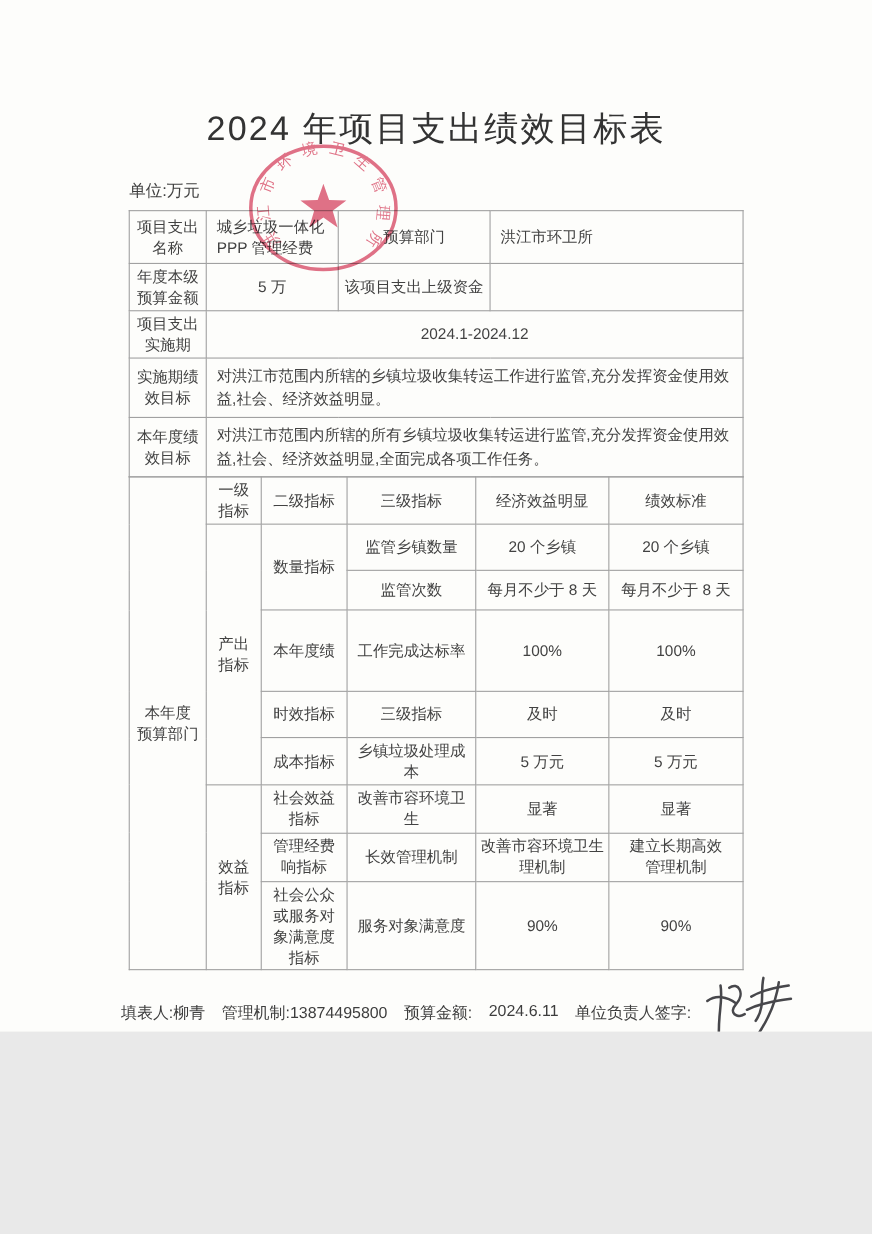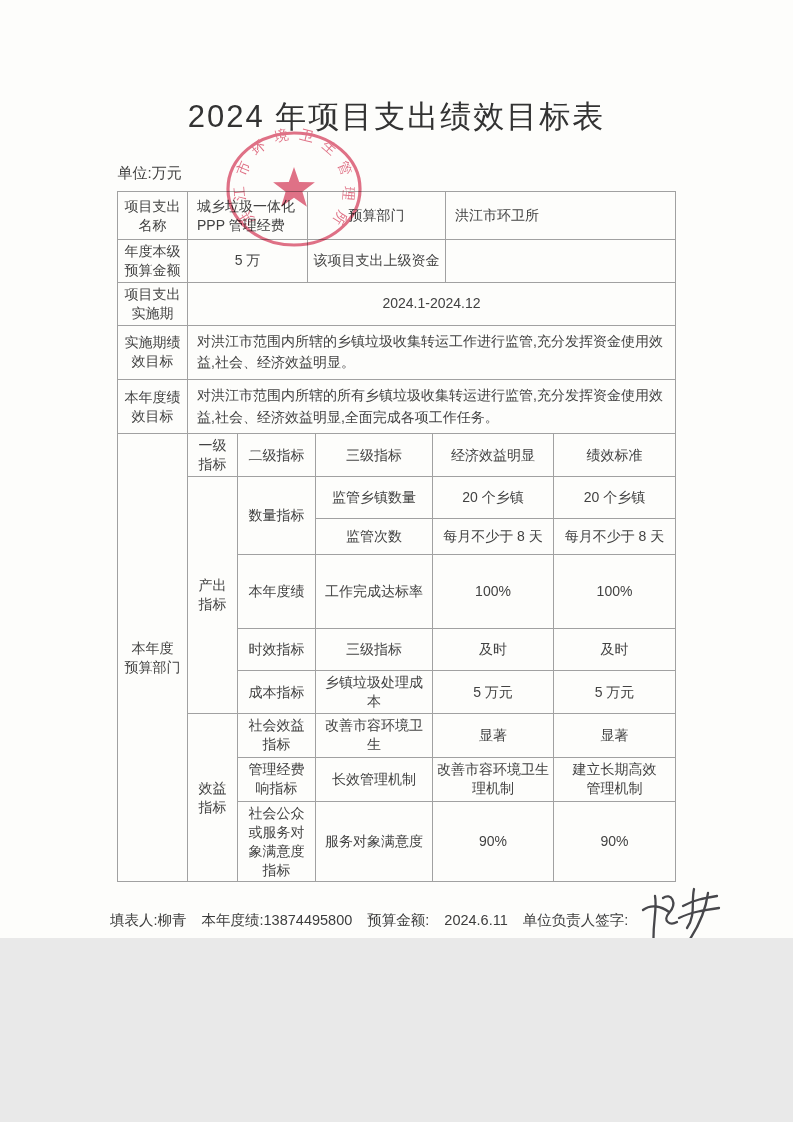--- a/index.html
+++ b/index.html
@@ -217,21 +217,21 @@
 指标</td>
       <td>服务对象满意度</td>
       <td>90%</td>
       <td>90%</td>
     </tr>
   </tbody>
     </table>
 
   <div class="footer">
     <span>填表人:柳青</span>
-    <span>本年度绩:13874495800</span>
+    <span>管理机制:13874495800</span>
     <span>预算金额:</span>
     <span>2024.6.11</span>
     <span>单位负责人签字:</span>
     <span class="sig-wrap">
       <svg width="92" height="82" viewBox="0 0 92 82">
         <g fill="none" stroke="#2e2e33" stroke-width="2.3" stroke-linecap="round" opacity="0.88">
           <path d="M18,14 C21,30 13,48 18,74"></path>
           <path d="M6,28 C14,22 24,24 32,30"></path>
           <path d="M26,16 C34,10 41,21 32,31 C25,39 33,44 40,40"></path>
           <path d="M46,24 C56,18 68,16 80,14"></path>

